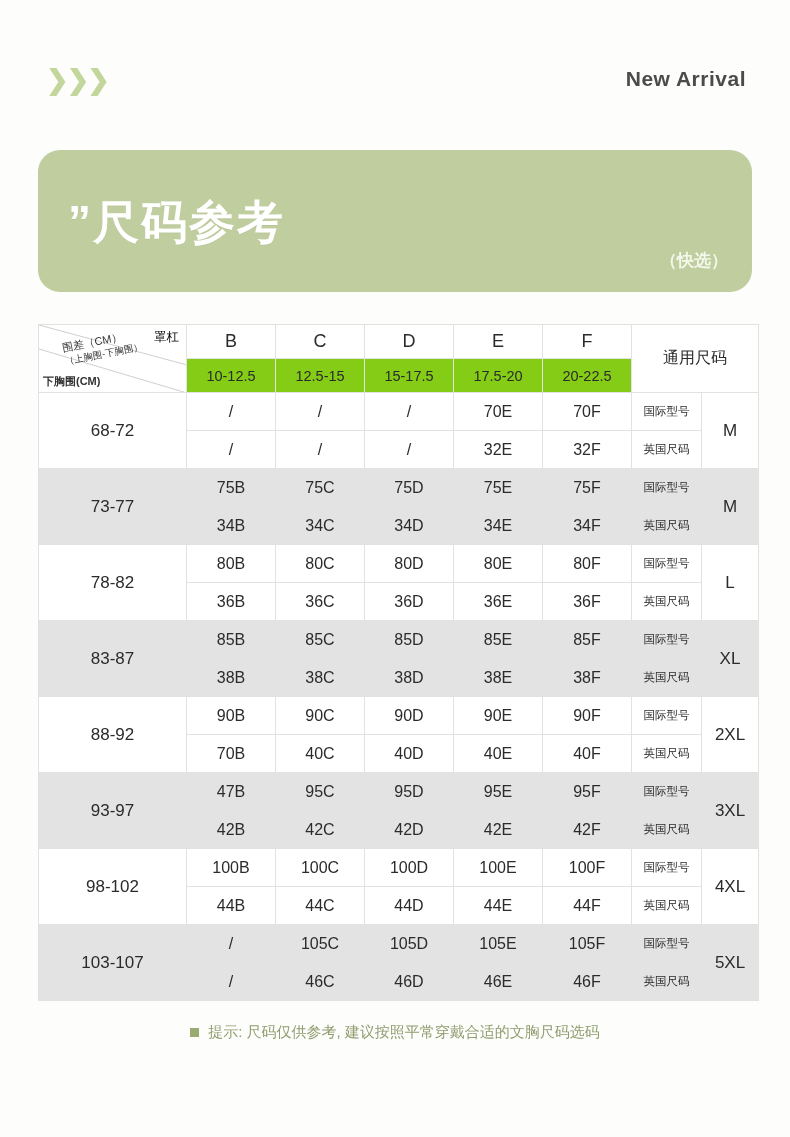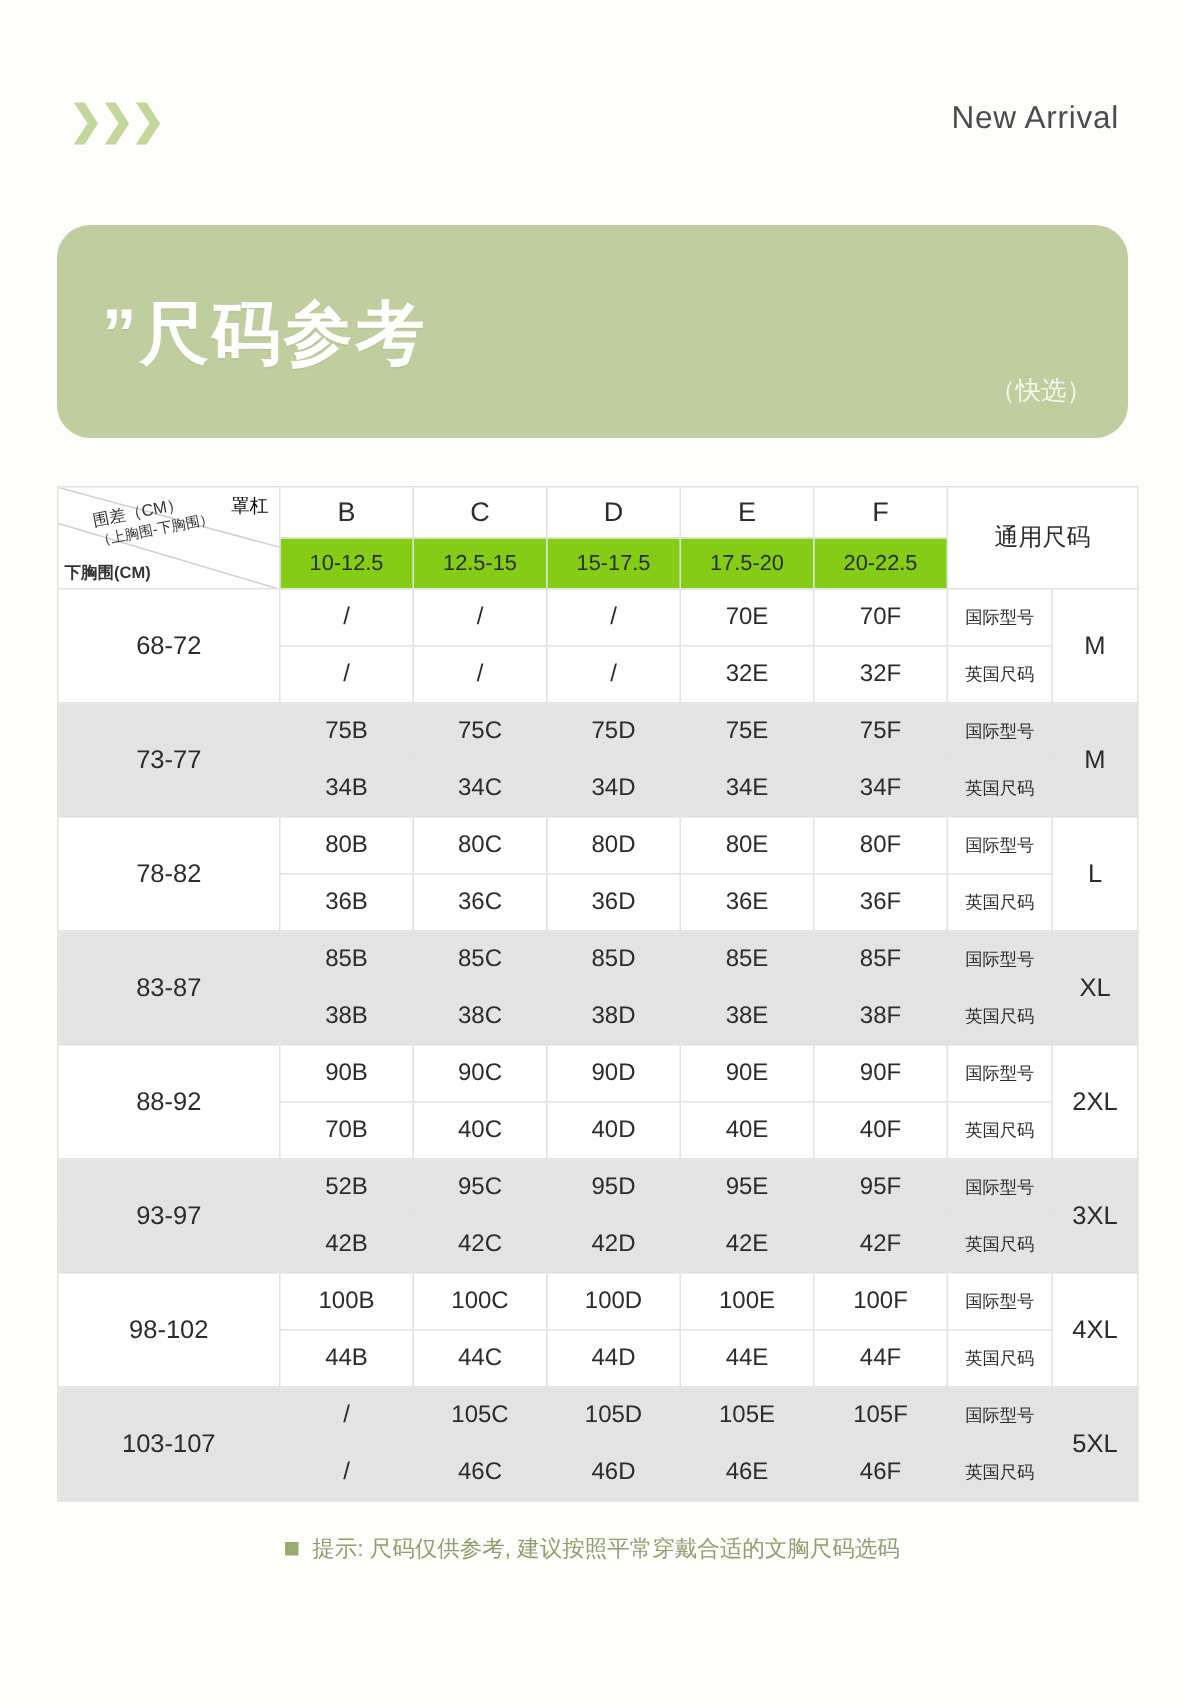--- a/index.html
+++ b/index.html
@@ -35,21 +35,21 @@
   }
   .chev {
     color: #c3d69b;
     font-size: 27px;
     font-weight: 700;
     line-height: 1;
     letter-spacing: -3px;
   }
   .new-arrival {
     font-size: 21px;
-    font-weight: 400;
+    font-weight: 700;
     color: #4b4b4b;
     letter-spacing: 0.5px;
     margin-top: 8px;
   }
 
   
   .banner {
     height: 142px;
     background: #c0ce9f;
     border-radius: 22px;
@@ -66,21 +66,21 @@
     line-height: 1;
     margin-top: 2px;
     text-shadow: 0 1px 0 rgba(0,0,0,0.04);
   }
   .banner-note {
     position: absolute;
     right: 24px;
     bottom: 20px;
     font-size: 17px;
     color: #f4f7ec;
-    font-weight: 400;
+    font-weight: 700;
   }
 
   
   .table-wrap {
     margin-top: 32px;
   }
   table.size {
     border-collapse: collapse;
     width: 714px;
     table-layout: fixed;
@@ -336,21 +336,21 @@
           <td class="cell-val">70B</td>
           <td class="cell-val">40C</td>
           <td class="cell-val">40D</td>
           <td class="cell-val">40E</td>
           <td class="cell-val">40F</td>
           <td class="cell-std">英国尺码</td>
         </tr>
 
         <tr class="row-band alt">
           <td class="cell-left" rowspan="2">93-97</td>
-          <td class="cell-val">52B</td>
+          <td class="cell-val">47B</td>
           <td class="cell-val">95C</td>
           <td class="cell-val">95D</td>
           <td class="cell-val">95E</td>
           <td class="cell-val">95F</td>
           <td class="cell-std">国际型号</td>
           <td class="cell-univ" rowspan="2">3XL</td>
         </tr>
         <tr class="row-band alt">
           <td class="cell-val">42B</td>
           <td class="cell-val">42C</td>

